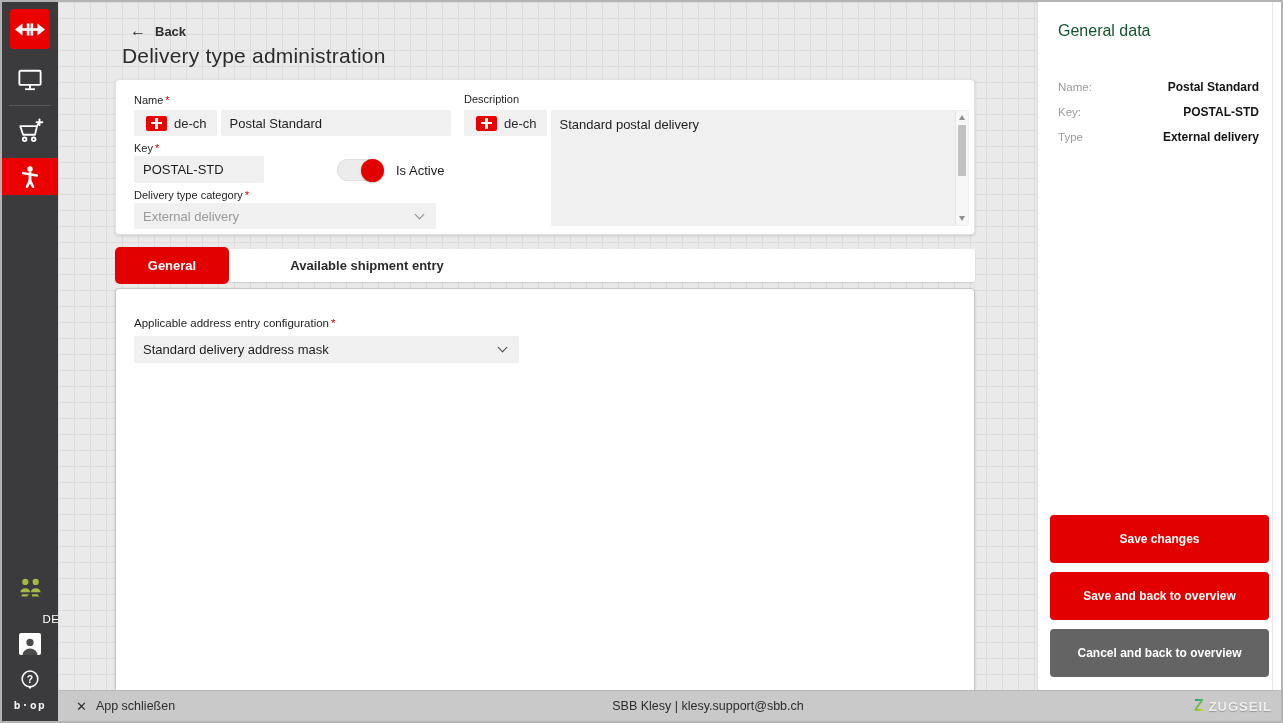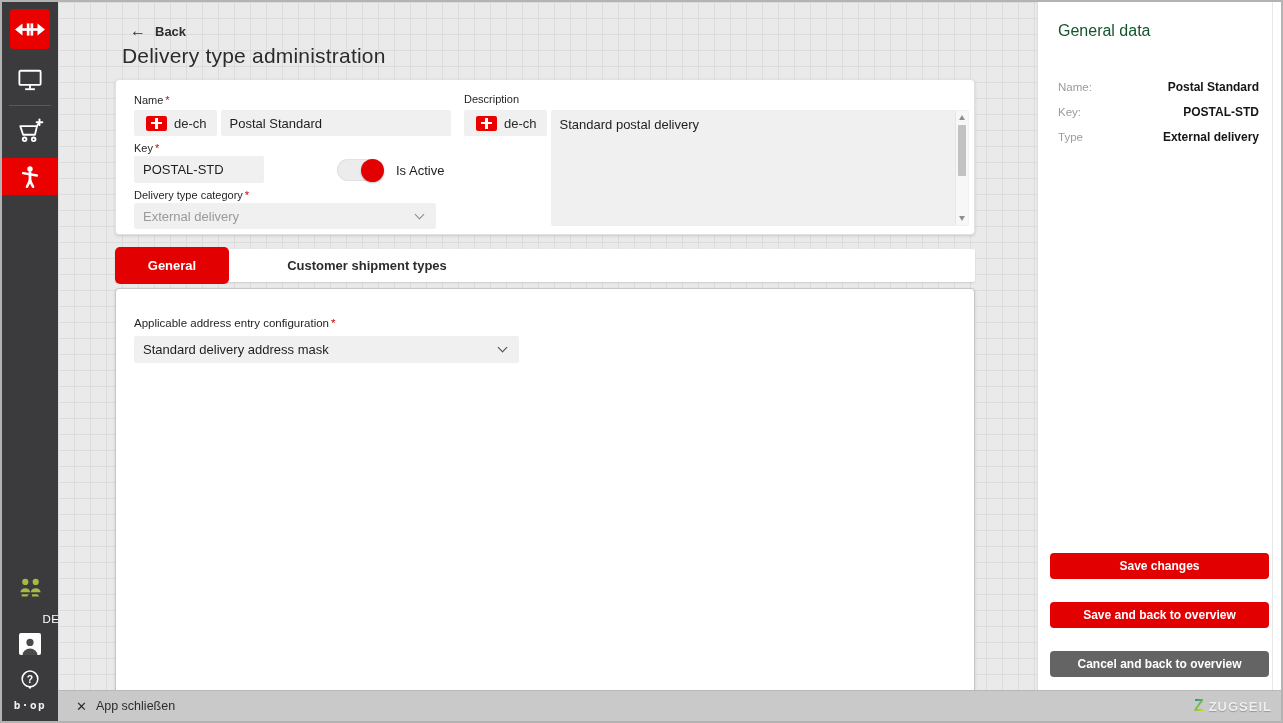--- a/index.html
+++ b/index.html
@@ -94,22 +94,22 @@
   
   .rightpanel { position:absolute; left:1035px; top:0; width:244px; height:688px; background:#fff;
                 border-left:1px solid #ddd; z-index:4; }
   .rp-scrollline { position:absolute; right:8px; top:0; bottom:0; width:1px; background:#e9e9e9; }
   .rp-title { position:absolute; left:20px; top:20px; font-size:16px; color:#14532d; }
   .rp-rows { position:absolute; left:20px; right:22px; top:78px; }
   .rp-row { display:flex; justify-content:space-between; align-items:baseline; margin-bottom:11px; }
   .rp-row .lbl { font-size:11.5px; color:#9b9b9b; }
   .rp-row .val { font-size:12px; font-weight:bold; color:#161616; text-align:right; }
   .rp-buttons { position:absolute; left:12px; right:12px; bottom:13px; }
-  .btn { width:100%; height:26px; border:none; border-radius:4px; color:#fff; font-size:12px; font-weight:bold;
-         font-family:inherit; margin-top:23px; cursor:pointer; display:block; }
+  .btn { width:100%; height:48px; border:none; border-radius:4px; color:#fff; font-size:12px; font-weight:bold;
+         font-family:inherit; margin-top:9px; cursor:pointer; display:block; }
   .btn.primary { background:#e30000; }
   .btn.secondary { background:#646464; }
 
   
   .bottombar { position:absolute; left:56px; top:688px; width:1223px; height:31px; background:#c9c9c9;
                border-top:1px solid #b8b8b8; }
   .bb-close { position:absolute; left:18px; top:0; height:100%; display:flex; align-items:center; gap:9px;
               font-size:12.5px; color:#2d2d2d; cursor:pointer; }
   .bb-close .x { font-size:13px; }
   .bb-session { position:absolute; left:650px; top:0; height:100%; display:flex; align-items:center;
@@ -244,21 +244,21 @@
             <span class="up"></span>
             <span class="thumb"></span>
             <span class="dn"></span>
           </div>
         </div>
       </div>
     </section>
 
     <div class="tabbar">
       <div class="tab active">General</div>
-      <div class="tab ghost t2">Customer shipment types</div>
+      <div class="tab ghost t2">Available shipment entry</div>
     </div>
 
     <section class="card content-card">
       <div class="content-label">
         <span>Applicable address entry configuration</span><span class="req">*</span>
       </div>
       <div class="select addr-select">
         <span>Standard delivery address mask</span>
         <span class="chev"></span>
       </div>
@@ -287,19 +287,20 @@
       <button class="btn primary">Save and back to overview</button>
       <button class="btn secondary">Cancel and back to overview</button>
     </div>
   </aside>
 
   <footer class="bottombar">
     <div class="bb-close">
       <span class="x">✕</span>
       <span>App schließen</span>
     </div>
+    <div class="bb-session">SBB Klesy | klesy.support@sbb.ch</div>
     <div class="bb-brand">
       <span class="zmark">Z</span>
       <span class="zname">ZUGSEIL</span>
     </div>
   </footer>
 
 </div>
 
 </body></html>

